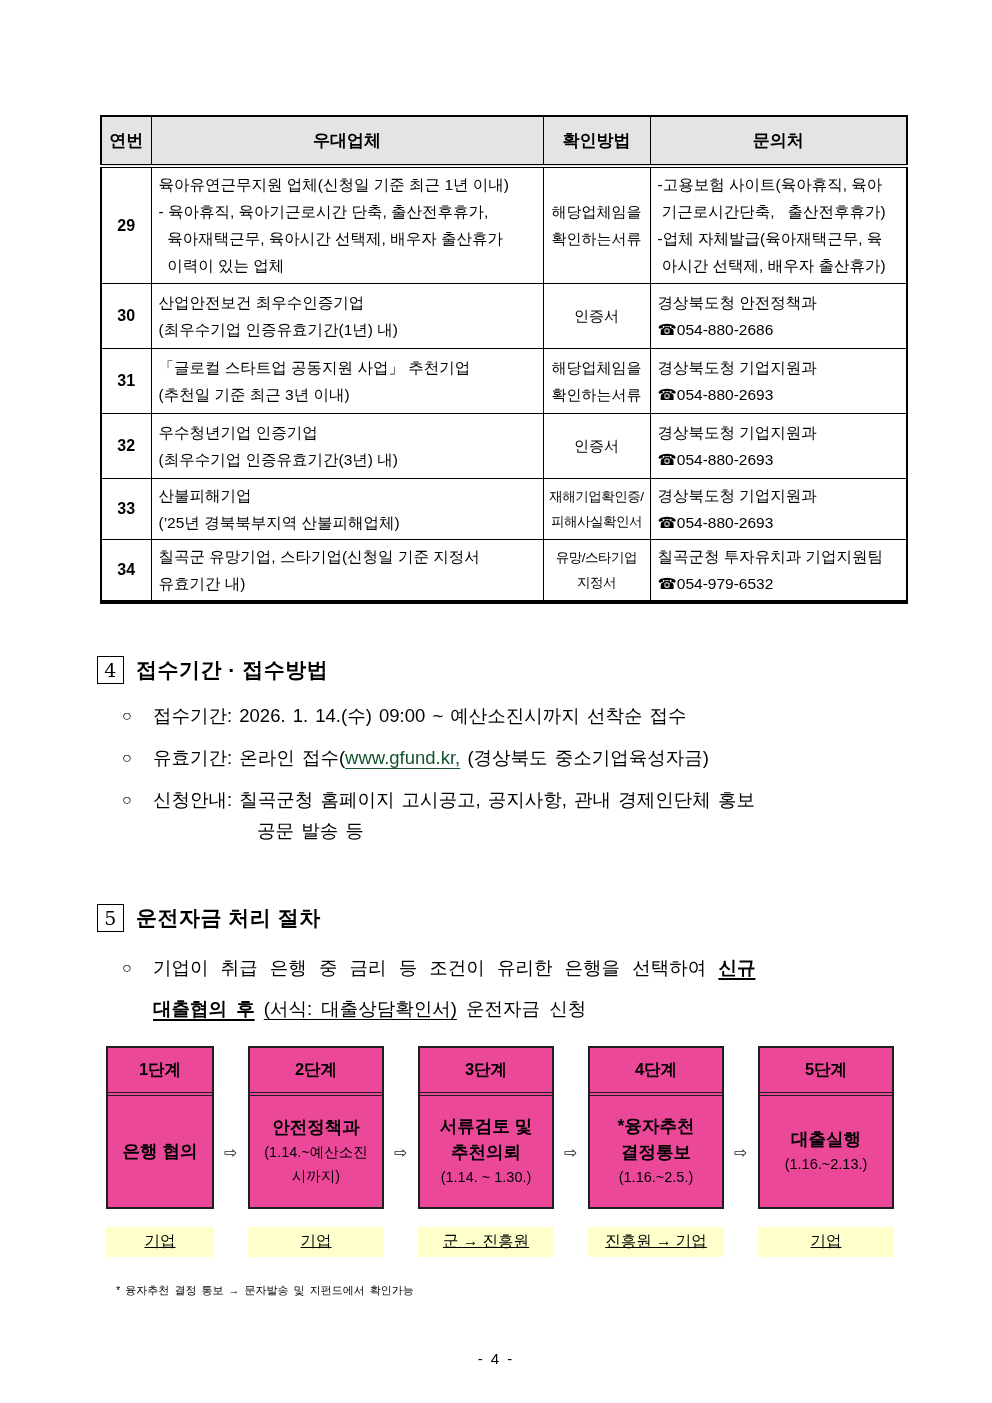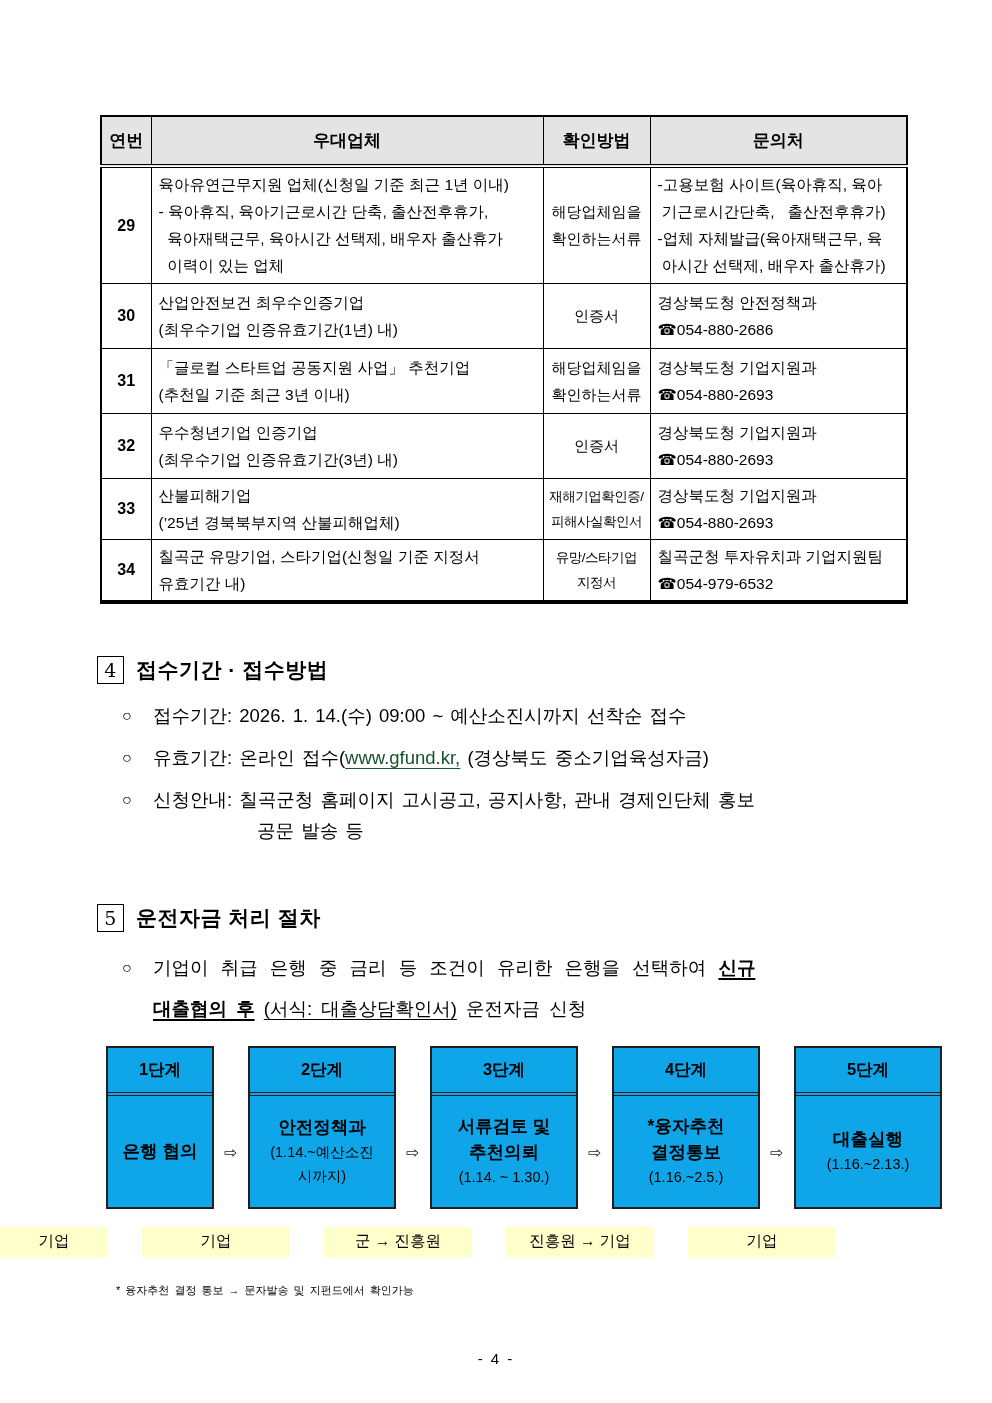--- a/index.html
+++ b/index.html
@@ -88,41 +88,41 @@
   .b3 .line2 { margin-left: 104px; }
   .link { color: #14532d; text-decoration: underline; text-underline-offset: 4px; cursor: pointer; }
   .sec5-bullet { margin-top: 20px; }
   .sec5-bullet .btext { word-spacing: 7px; }
   .sec5-bullet .line2 { margin-top: 10px; word-spacing: 4px; }
   .bu { font-weight: 700; text-decoration: underline; text-underline-offset: 4px; text-decoration-thickness: 1.5px; }
   .ul { text-decoration: underline; text-underline-offset: 4px; }
 
   
   .flow { display: flex; margin-left: 106px; margin-top: 22px; }
-  .fbox { border: 2px solid #1f1f1f; background: #0ea5e9; }
-  .w1 { width: 108px; } .w2, .w3, .w4, .w5 { width: 148px; }
+  .fbox { border: 2px solid #1f1f1f; background: #ec4899; }
+  .w1 { width: 108px; } .w2, .w3, .w4, .w5 { width: 136px; }
   .fhead {
     height: 48px; display: flex; align-items: center; justify-content: center;
     font-weight: 700; font-size: 16.5px;
     border-bottom: 4px double #1f1f1f;
   }
   .fbody {
     height: 111px;
     display: flex; flex-direction: column; justify-content: center; align-items: center;
     text-align: center;
   }
   .ftitle { font-weight: 700; font-size: 17.5px; line-height: 26px; white-space: pre-line; }
   .fdate { font-size: 14.5px; line-height: 24px; white-space: pre-line; }
   .farrow {
     width: 34px; flex: 0 0 34px;
     margin-top: 50px; height: 113px;
     display: flex; align-items: center; justify-content: center;
     font-size: 16px; color: #222;
   }
-  .owners { display: flex; margin-top: 18px; }
+  .owners { display: flex; margin-left: 106px; margin-top: 18px; text-decoration: underline; }
   .owner {
     height: 30px; background: #ffffcb;
     display: flex; align-items: center; justify-content: center;
     font-size: 15.5px;
   }
   .ospacer { width: 34px; flex: 0 0 34px; }
 
   
   .footnote { margin: 26px 0 0 116px; font-size: 11px; word-spacing: 2px; }
   .page-num { text-align: center; margin-top: 52px; font-size: 15px; letter-spacing: 2px; }

